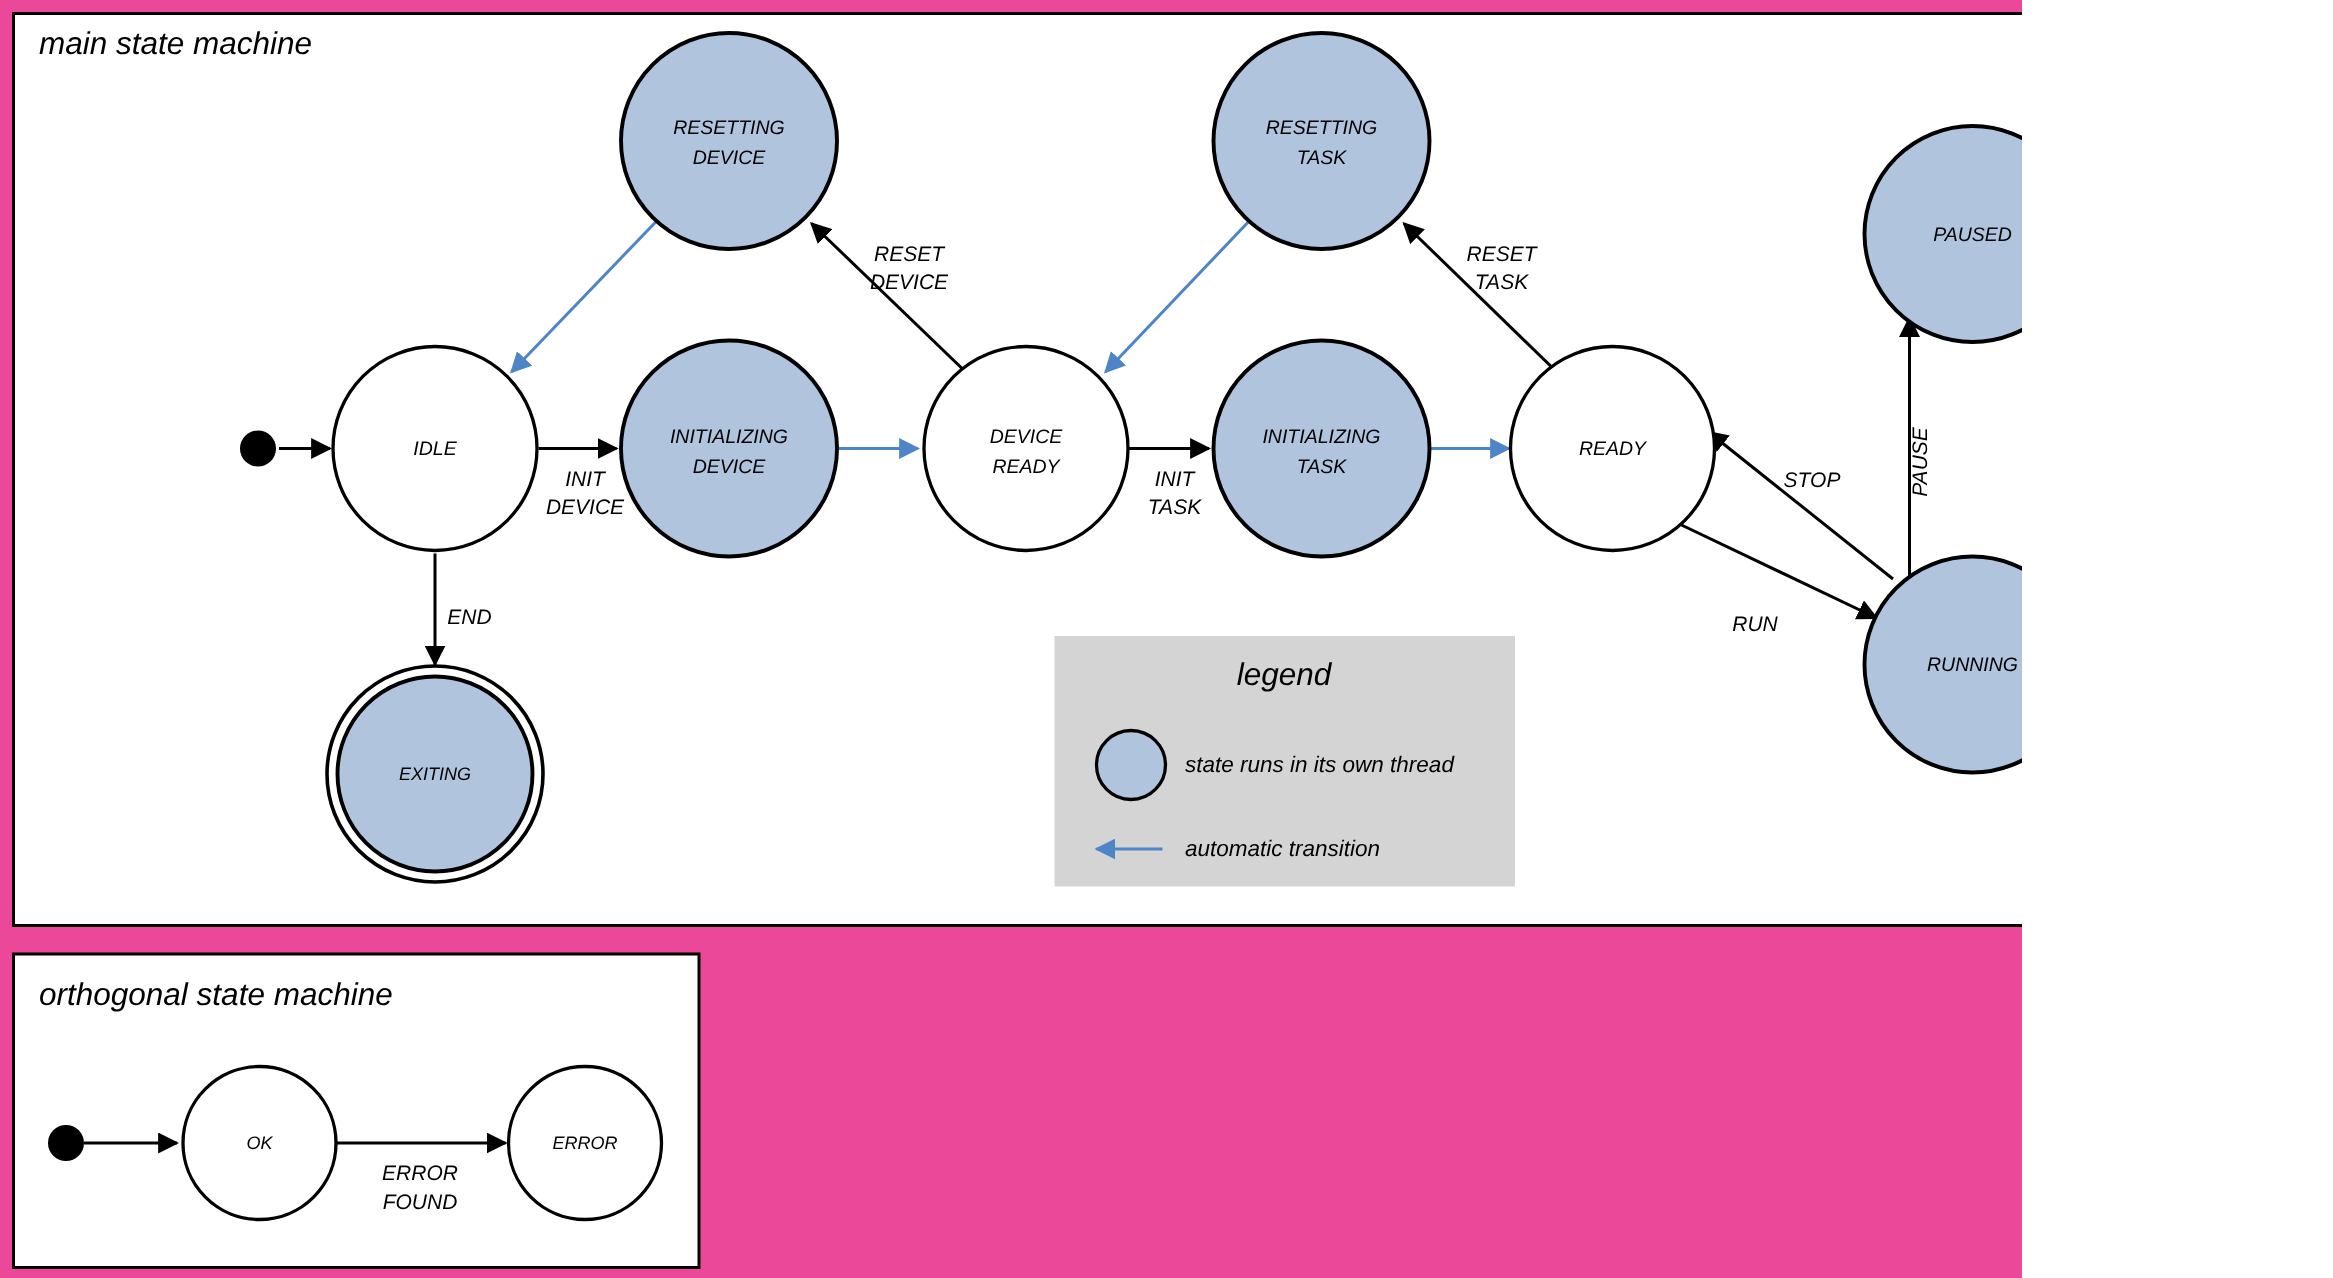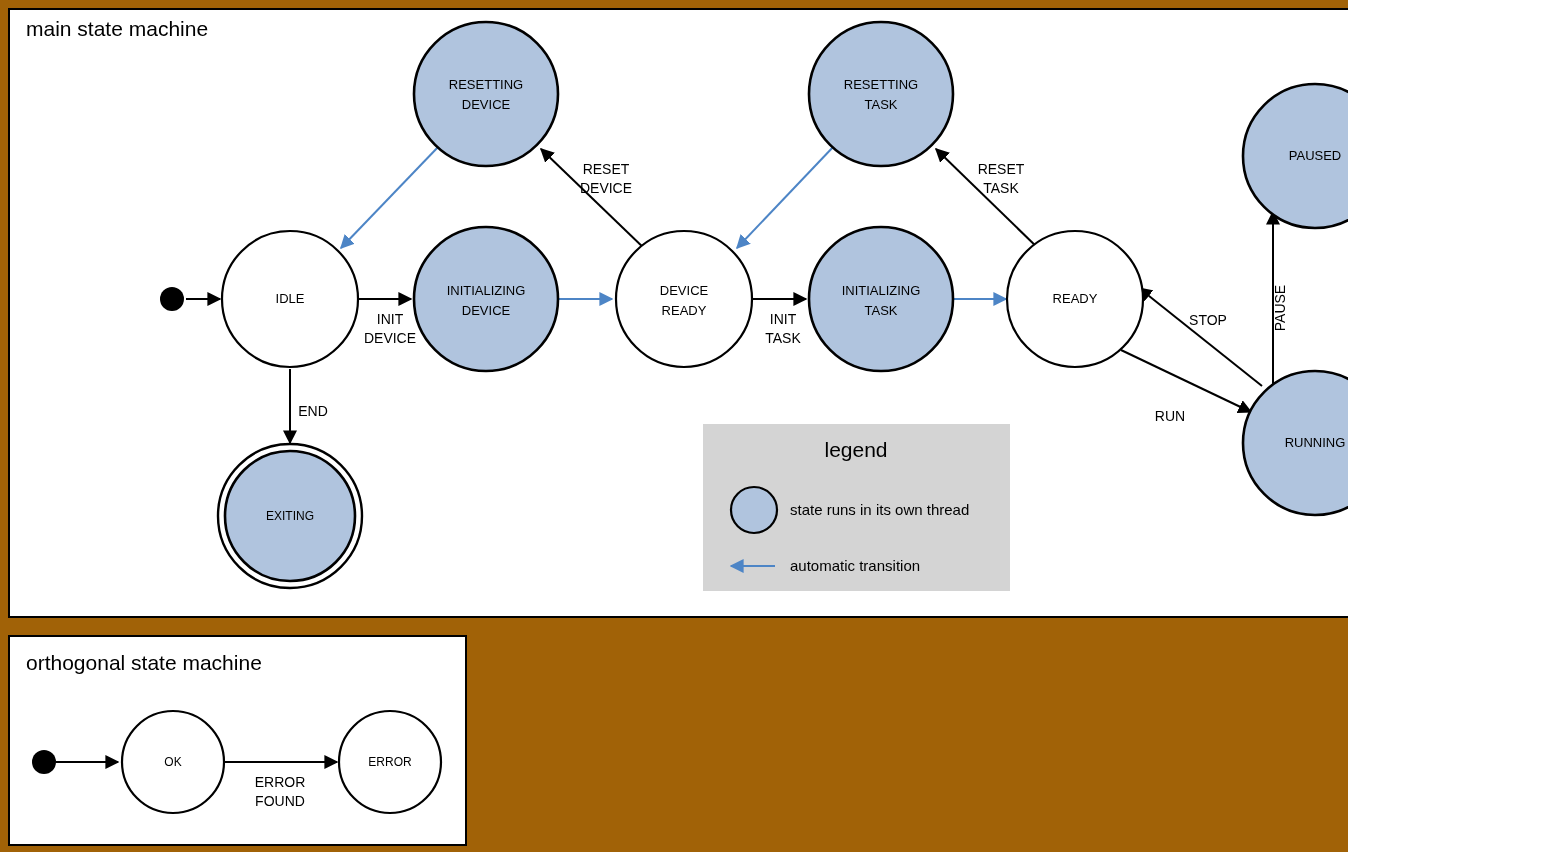--- a/index.html
+++ b/index.html
@@ -6,22 +6,23 @@
   html, body {
     margin: 0;
     padding: 0;
     background: #ffffff;
     font-family: "Liberation Sans", sans-serif;
   }
   #canvas-root {
     position: relative;
     width: 1348px;
     height: 852px;
-    background: #a16207;
+    background: #ec4899;
     overflow: hidden;
+    font-style: italic;
   }
   svg#diagram {
     display: block;
     width: 1555px;
     height: 852px;
   }
   .frame-rect {
     fill: #ffffff;
     stroke: #000000;
     stroke-width: 2;

